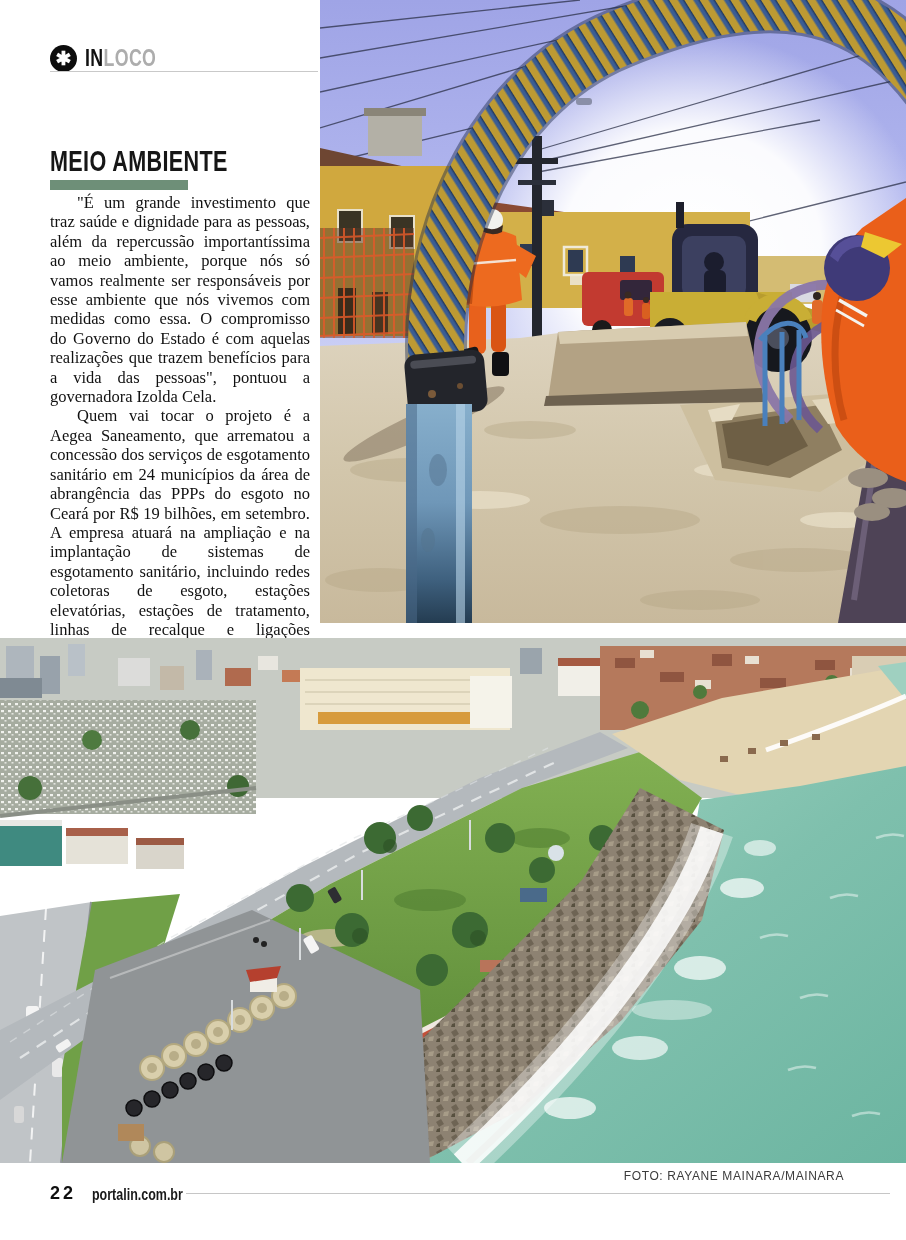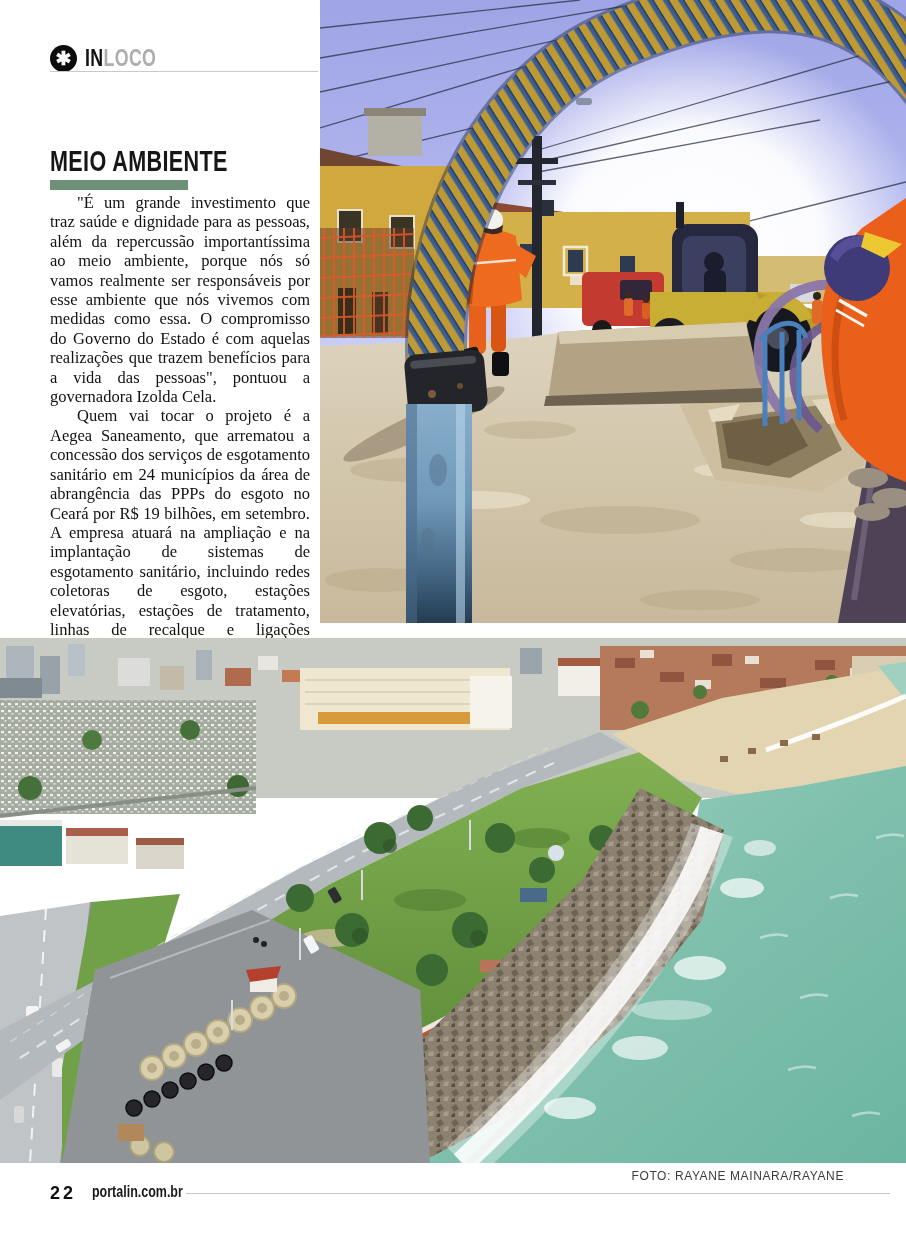--- a/index.html
+++ b/index.html
@@ -35,21 +35,21 @@
   .article p{margin:0;text-indent:27px;}
   
   .photo-top{position:absolute;left:320px;top:0;width:586px;height:623px;overflow:hidden;}
   .photo-bottom{position:absolute;left:0;top:638px;width:906px;height:525px;overflow:hidden;}
   .photo-top svg,.photo-bottom svg{display:block;}
   .photo-credit{
     position:absolute;top:1169px;right:62px;
     font-size:12px;letter-spacing:.6px;color:#3c3c3c;
   }
   
-  .footer{position:absolute;left:50px;top:1183px;display:flex;align-items:flex-start;}
+  .footer{position:absolute;left:50px;top:1183px;display:flex;align-items:flex-end;}
   .page-number{font-size:18px;font-weight:700;letter-spacing:3px;color:#0f0f0f;}
   .site-name{margin-left:16px;font-size:16px;font-weight:700;color:#191919;
     transform:scaleX(.78);transform-origin:left center;display:inline-block;white-space:nowrap;}
   .footer-rule{position:absolute;left:186px;top:1193px;width:704px;height:1px;background:#c6c6c6;}
 </style>
 </head>
 <body>
 
 <div class="page">
 
@@ -533,21 +533,21 @@
         <g stroke="#d8dcde" stroke-width="2">
           <line x1="300" y1="290" x2="300" y2="322"></line>
             <line x1="362" y1="232" x2="362" y2="262"></line>
           <line x1="470" y1="182" x2="470" y2="212"></line>
             <line x1="232" y1="362" x2="232" y2="392"></line>
         </g>
       </g>
     </svg>
   </div>
 
-  <div class="photo-credit">FOTO: RAYANE MAINARA/RAYANE</div>
+  <div class="photo-credit">FOTO: RAYANE MAINARA/MAINARA</div>
 
   <div class="footer">
     <span class="page-number">22</span>
     <span class="site-name">portalin.com.br</span>
   </div>
   <div class="footer-rule"></div>
 
 </div>
 
 </body></html>

